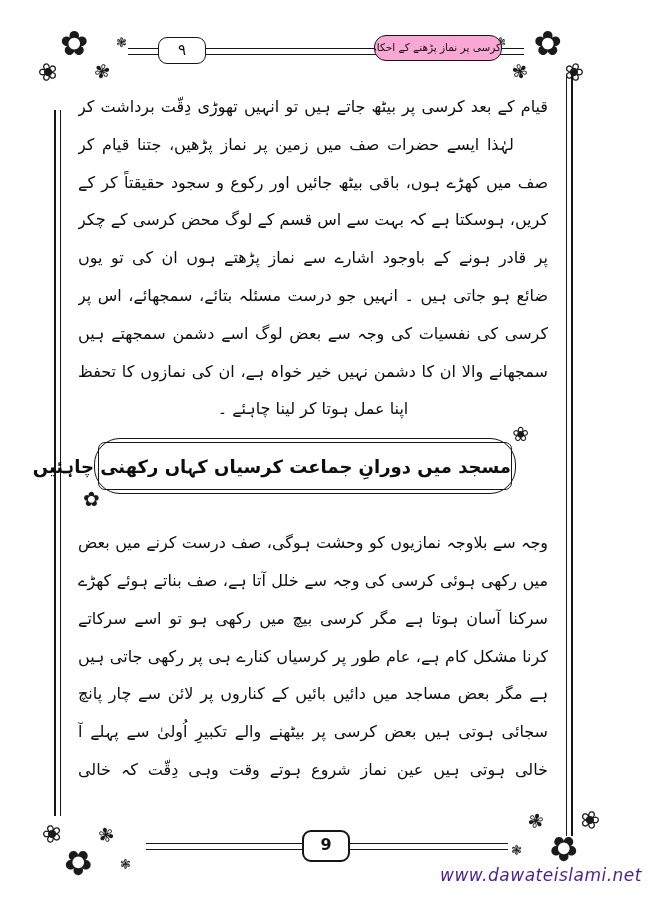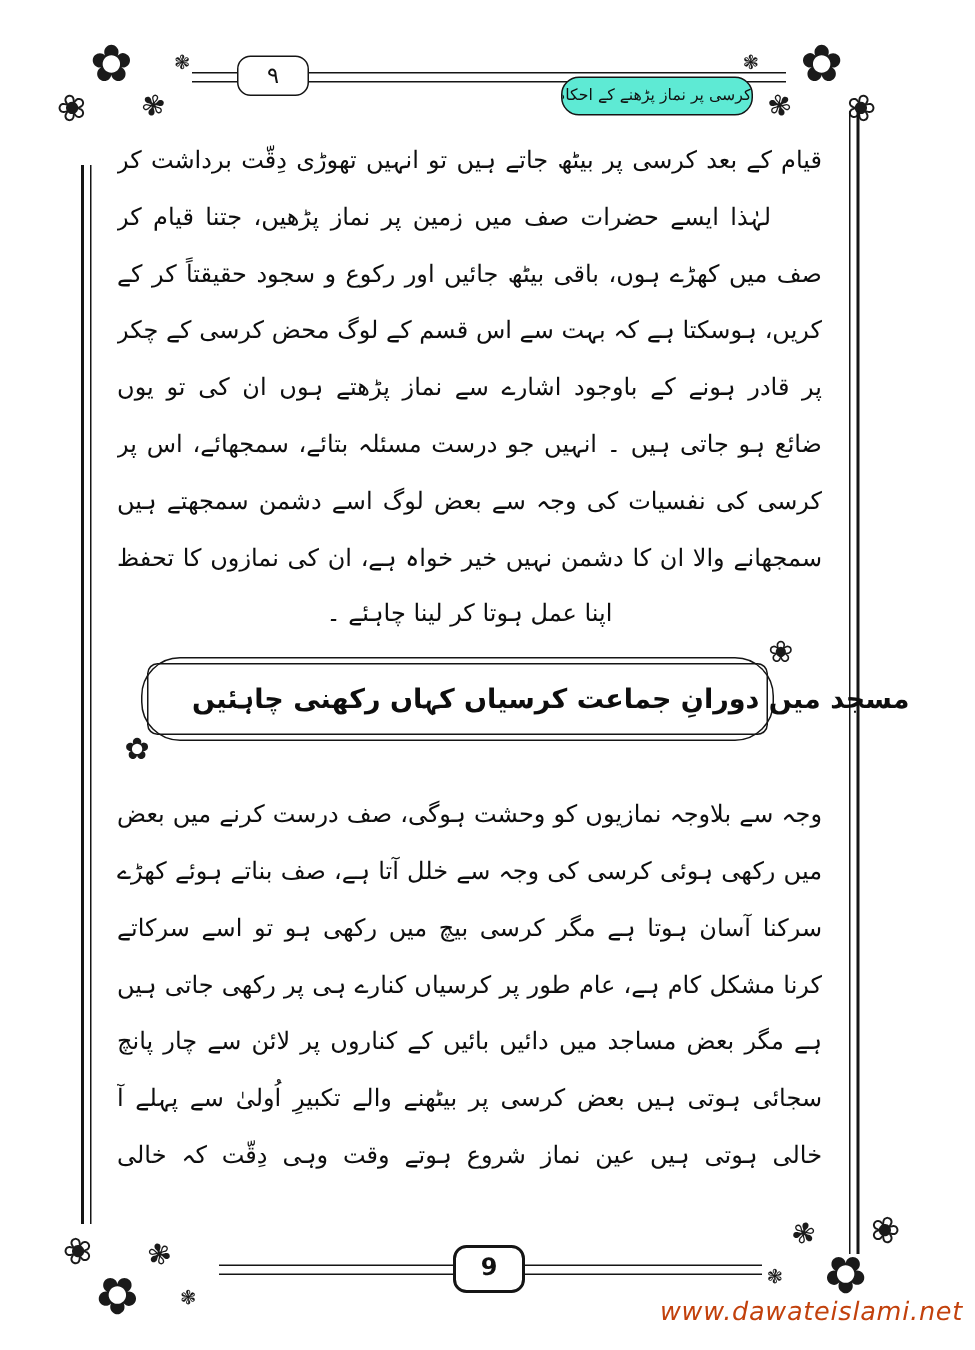--- a/index.html
+++ b/index.html
@@ -27,55 +27,55 @@
             border-left:2.4px solid #151515; border-right:1.1px solid #151515; }
   .bright { position:absolute; left:566px; top:74px;  height:762px; width:4px;
             border-left:1.1px solid #151515; border-right:2.4px solid #151515; }
   
   .numbox {
     position:absolute; left:158px; top:37px; width:46px; height:25px; background:#fff;
     border:1.7px solid #151515; border-radius:9px; text-align:center; line-height:25px;
     font-size:15px;
   }
   .titlebox {
-    position:absolute; left:374px; top:35px; width:126px; height:24px; background:#5eead4;
+    position:absolute; left:374px; top:35px; width:126px; height:24px; background:#f9a8d4;
     border:1.5px solid #151515; border-radius:12px; line-height:23px;
-    font-size:10.5px; direction:rtl; white-space:nowrap; overflow:hidden;margin-top:16px;
+    font-size:10.5px; direction:rtl; white-space:nowrap; overflow:hidden;
   }
   
   .textcol {
     position:absolute; left:78px; top:88px; width:470px; direction:rtl;
     font-size:16px; color:#0e0e0e;
   }
   .line {
     height:37.8px; line-height:37.8px; overflow:hidden;
     text-align:justify; text-align-last:justify;
   }
   .line.center { text-align-last:center; }
   .line.ind1 { padding-right:34px; }
   .line.ind2 { padding-right:26px; }
   
   .hwrap { height:86px; position:relative; }
   .hbox  { position:relative; margin:10px 32px 0 16px; height:54px;
            border:1.6px solid #151515; border-radius:26px; background:#fff; }
   .hbox-inner { position:absolute; inset:3px; border:1.2px solid #151515; border-radius:7px;
-           display:flex; align-items:center; justify-content:flex-end;padding-left:29px; }
+           display:flex; align-items:center; justify-content:flex-start;padding-left:29px; }
   .hbox-text { font-size:18px; font-weight:bold; white-space:nowrap; direction:rtl; }
   .hflor { position:absolute; font-size:20px; color:#1a1a1a; line-height:1; }
   .hflor.tl { right:-14px; top:-15px; }   
   .hflor.br { left:-12px; bottom:-16px; }
   
   .fnumbox {
     position:absolute; left:302px; top:830px; width:44px; height:28px; background:#fff;
     border:2px solid #151515; border-radius:9px; text-align:center; line-height:25px;
     font-size:16px; font-weight:bold;
   }
   .watermark {
     position:absolute; right:8px; top:865px; font-style:italic; letter-spacing:0.5px;
-    color:#c2410c; font-size:17px;
+    color:#4c1d95; font-size:17px;
   }
 </style>
 </head>
 <body>
 
 <div class="page">
 
   <div class="corner tl">
     <span class="f1">✿</span>
     <span class="f2">❀</span>

